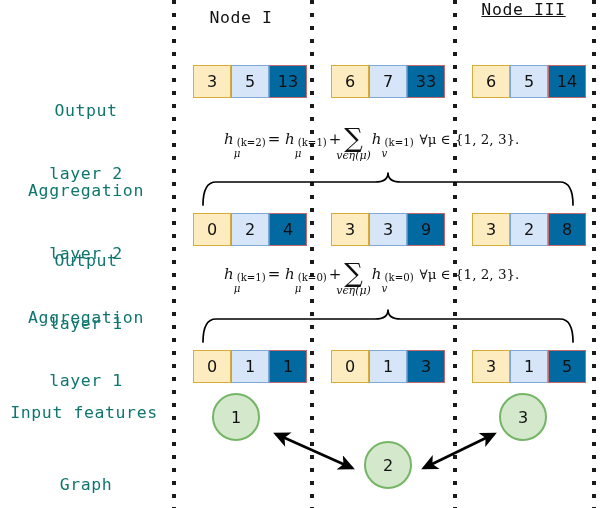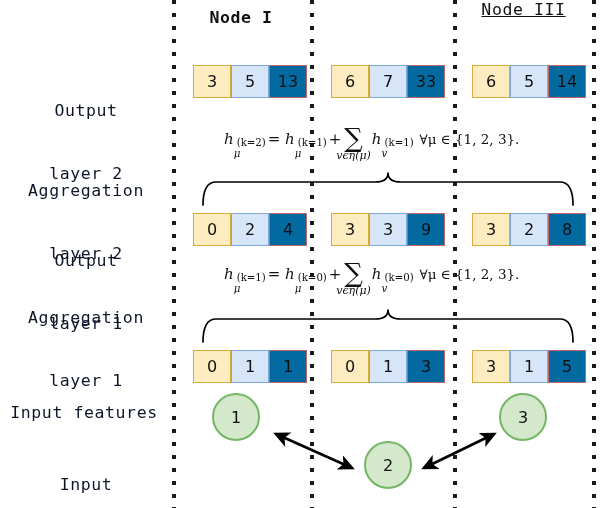--- a/index.html
+++ b/index.html
@@ -32,21 +32,21 @@
     background-repeat: repeat-y;
   }
   
   .row-label {
     position: absolute;
     right: 606px;
     text-align: center;
     font-family: "DejaVu Sans Mono", monospace;
     font-size: 16.5px;
     line-height: 21px;
-    color: #0f172a;
+    color: #0f766e;
     letter-spacing: 0.6px;
     white-space: pre;
   }
   .row-label span { display: block; }
   
   .node-title {
     position: absolute;
     text-align: center;
     font-family: "DejaVu Sans Mono", monospace;
     font-size: 16.5px;
@@ -152,21 +152,21 @@
 </head>
 <body>
 
 <div id="canvas">
 
   <div class="col-sep" style="left:172px;"></div>
   <div class="col-sep" style="left:310px;"></div>
   <div class="col-sep" style="left:453px;"></div>
   <div class="col-sep" style="left:592px;"></div>
 
-  <div class="node-title" style="left:172px; width:138px; top:8px;font-weight:bold;">
+  <div class="node-title" style="left:172px; width:138px; top:8px;">
     <span>Node I</span>
   </div>
   <div class="node-title" style="left:455px; width:137px; top:0;text-decoration:underline;">
     <span>Node III</span>
   </div>
 
   <div class="row-label" style="left:6px; width:160px; top:58px;">
     <span>Output</span>
     <span>layer 2</span>
   </div>
@@ -184,21 +184,21 @@
   <div class="row-label" style="left:1px; width:170px; top:265px;">
     <span>Aggregation</span>
     <span>layer 1</span>
   </div>
 
   <div class="row-label" style="left:0px; width:168px; top:360px;">
     <span>Input features</span>
   </div>
 
   <div class="row-label" style="left:6px; width:160px; top:432px;">
-    <span>Input</span>
+    <span>Graph</span>
   </div>
 
   <div class="vec" style="left:193px; top:65px;">
     <div class="cell c0">3</div>
     <div class="cell c1">5</div>
     <div class="cell c2">13</div>
   </div>
   <div class="vec" style="left:331px; top:65px;">
     <div class="cell c0">6</div>
     <div class="cell c1">7</div>

